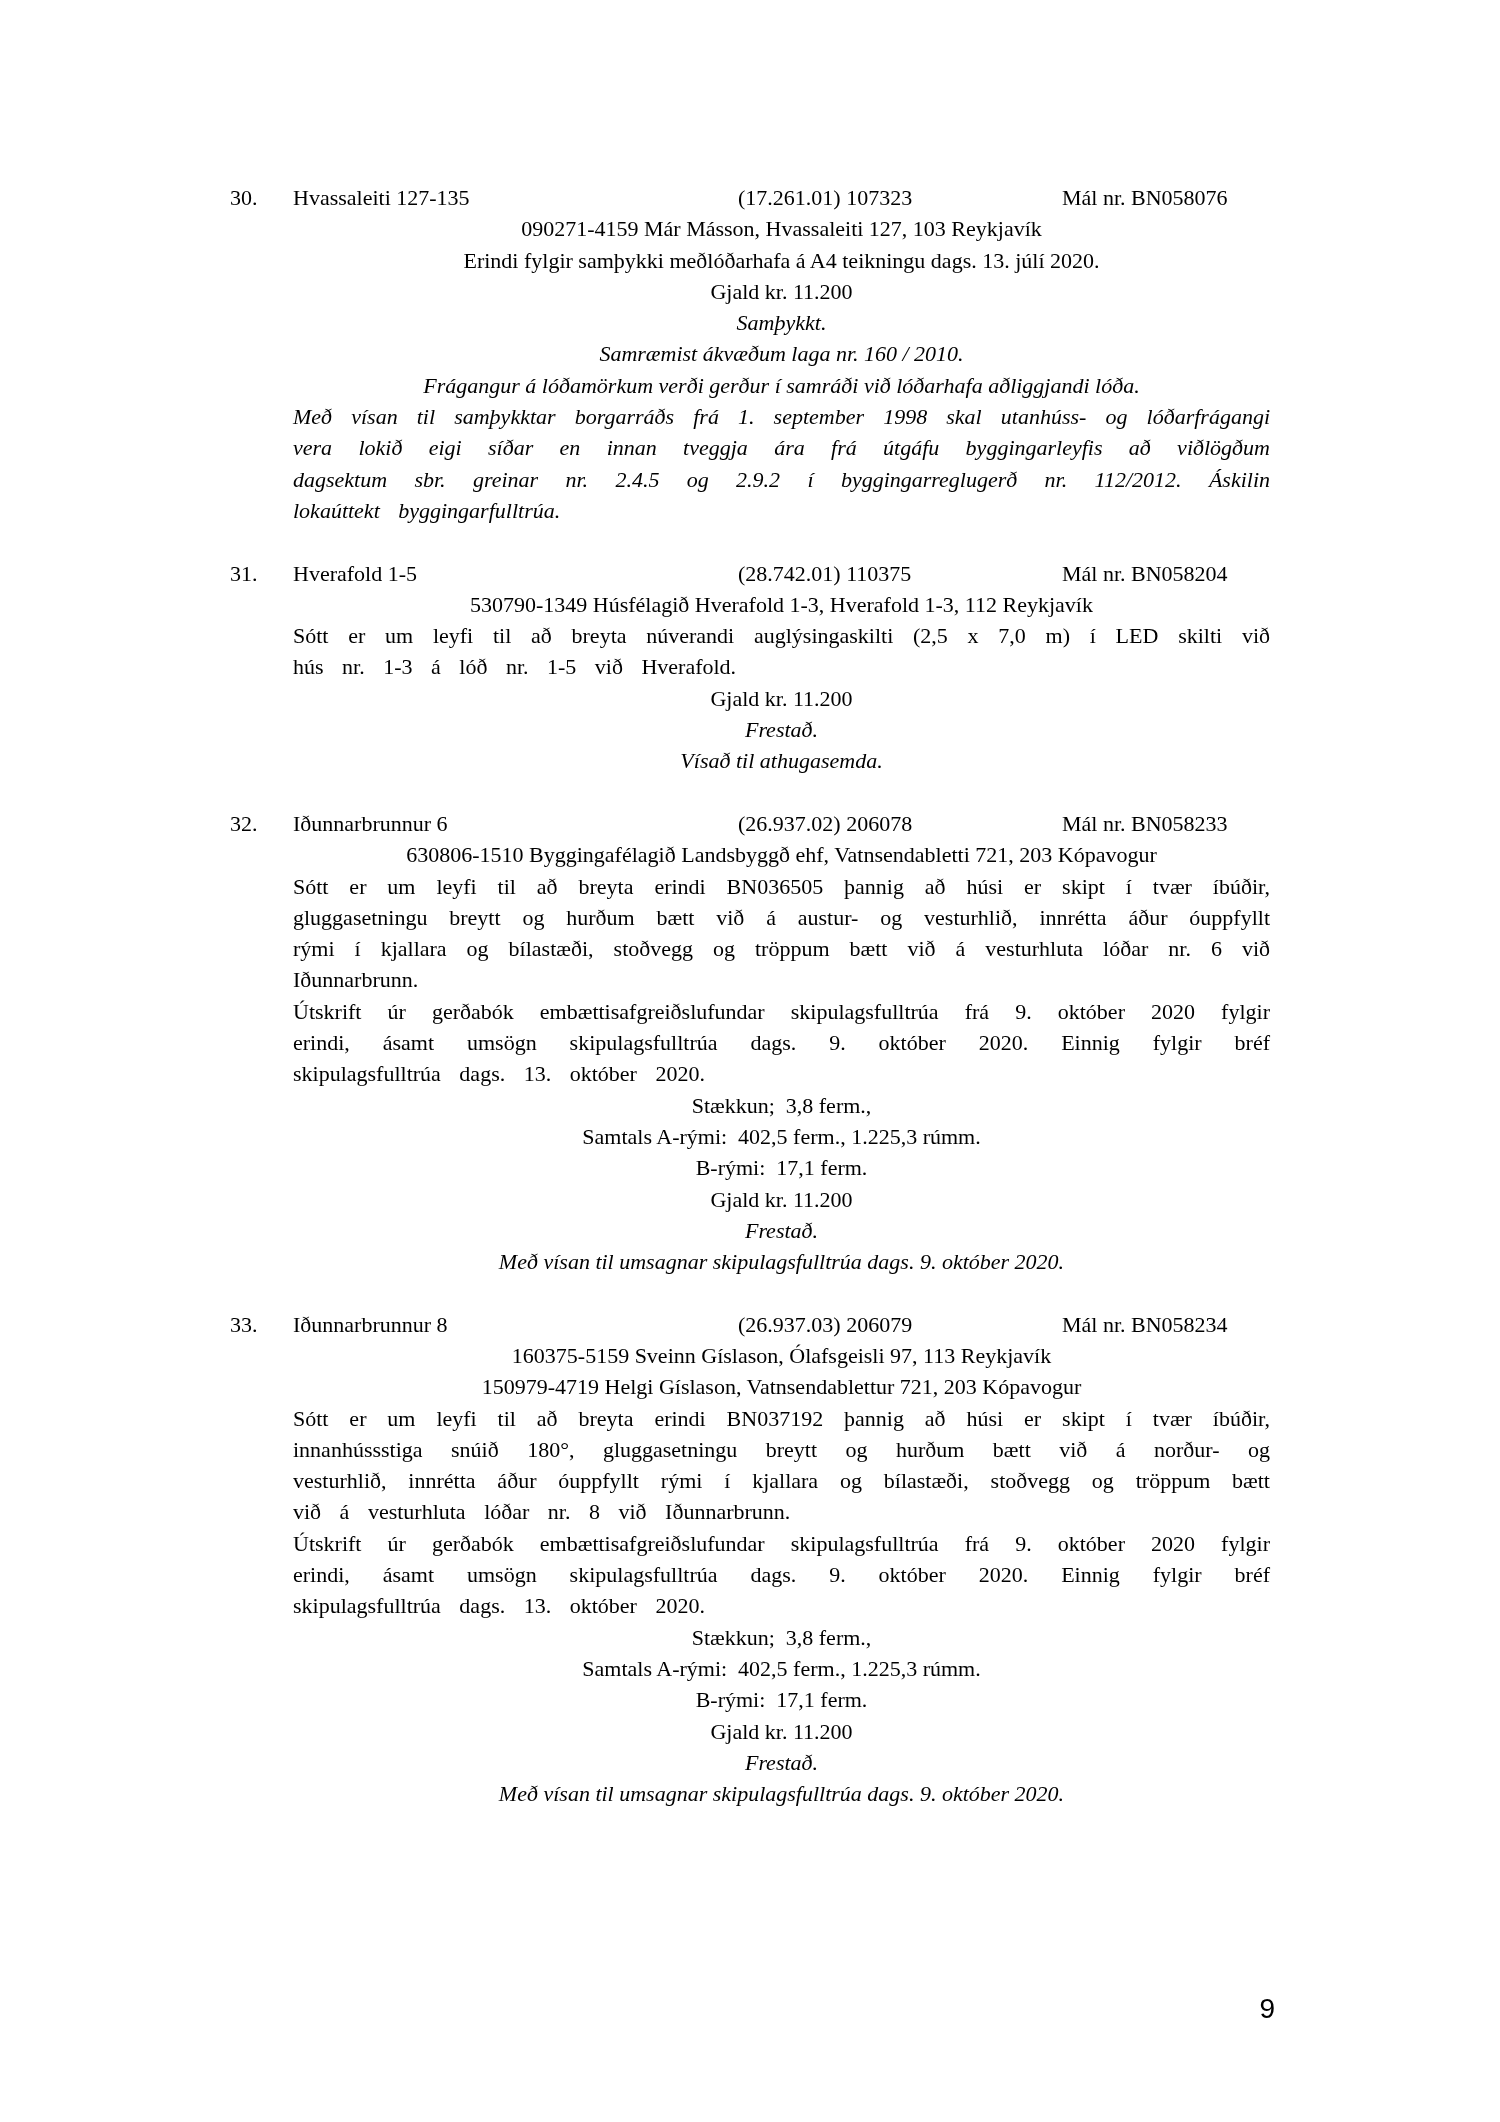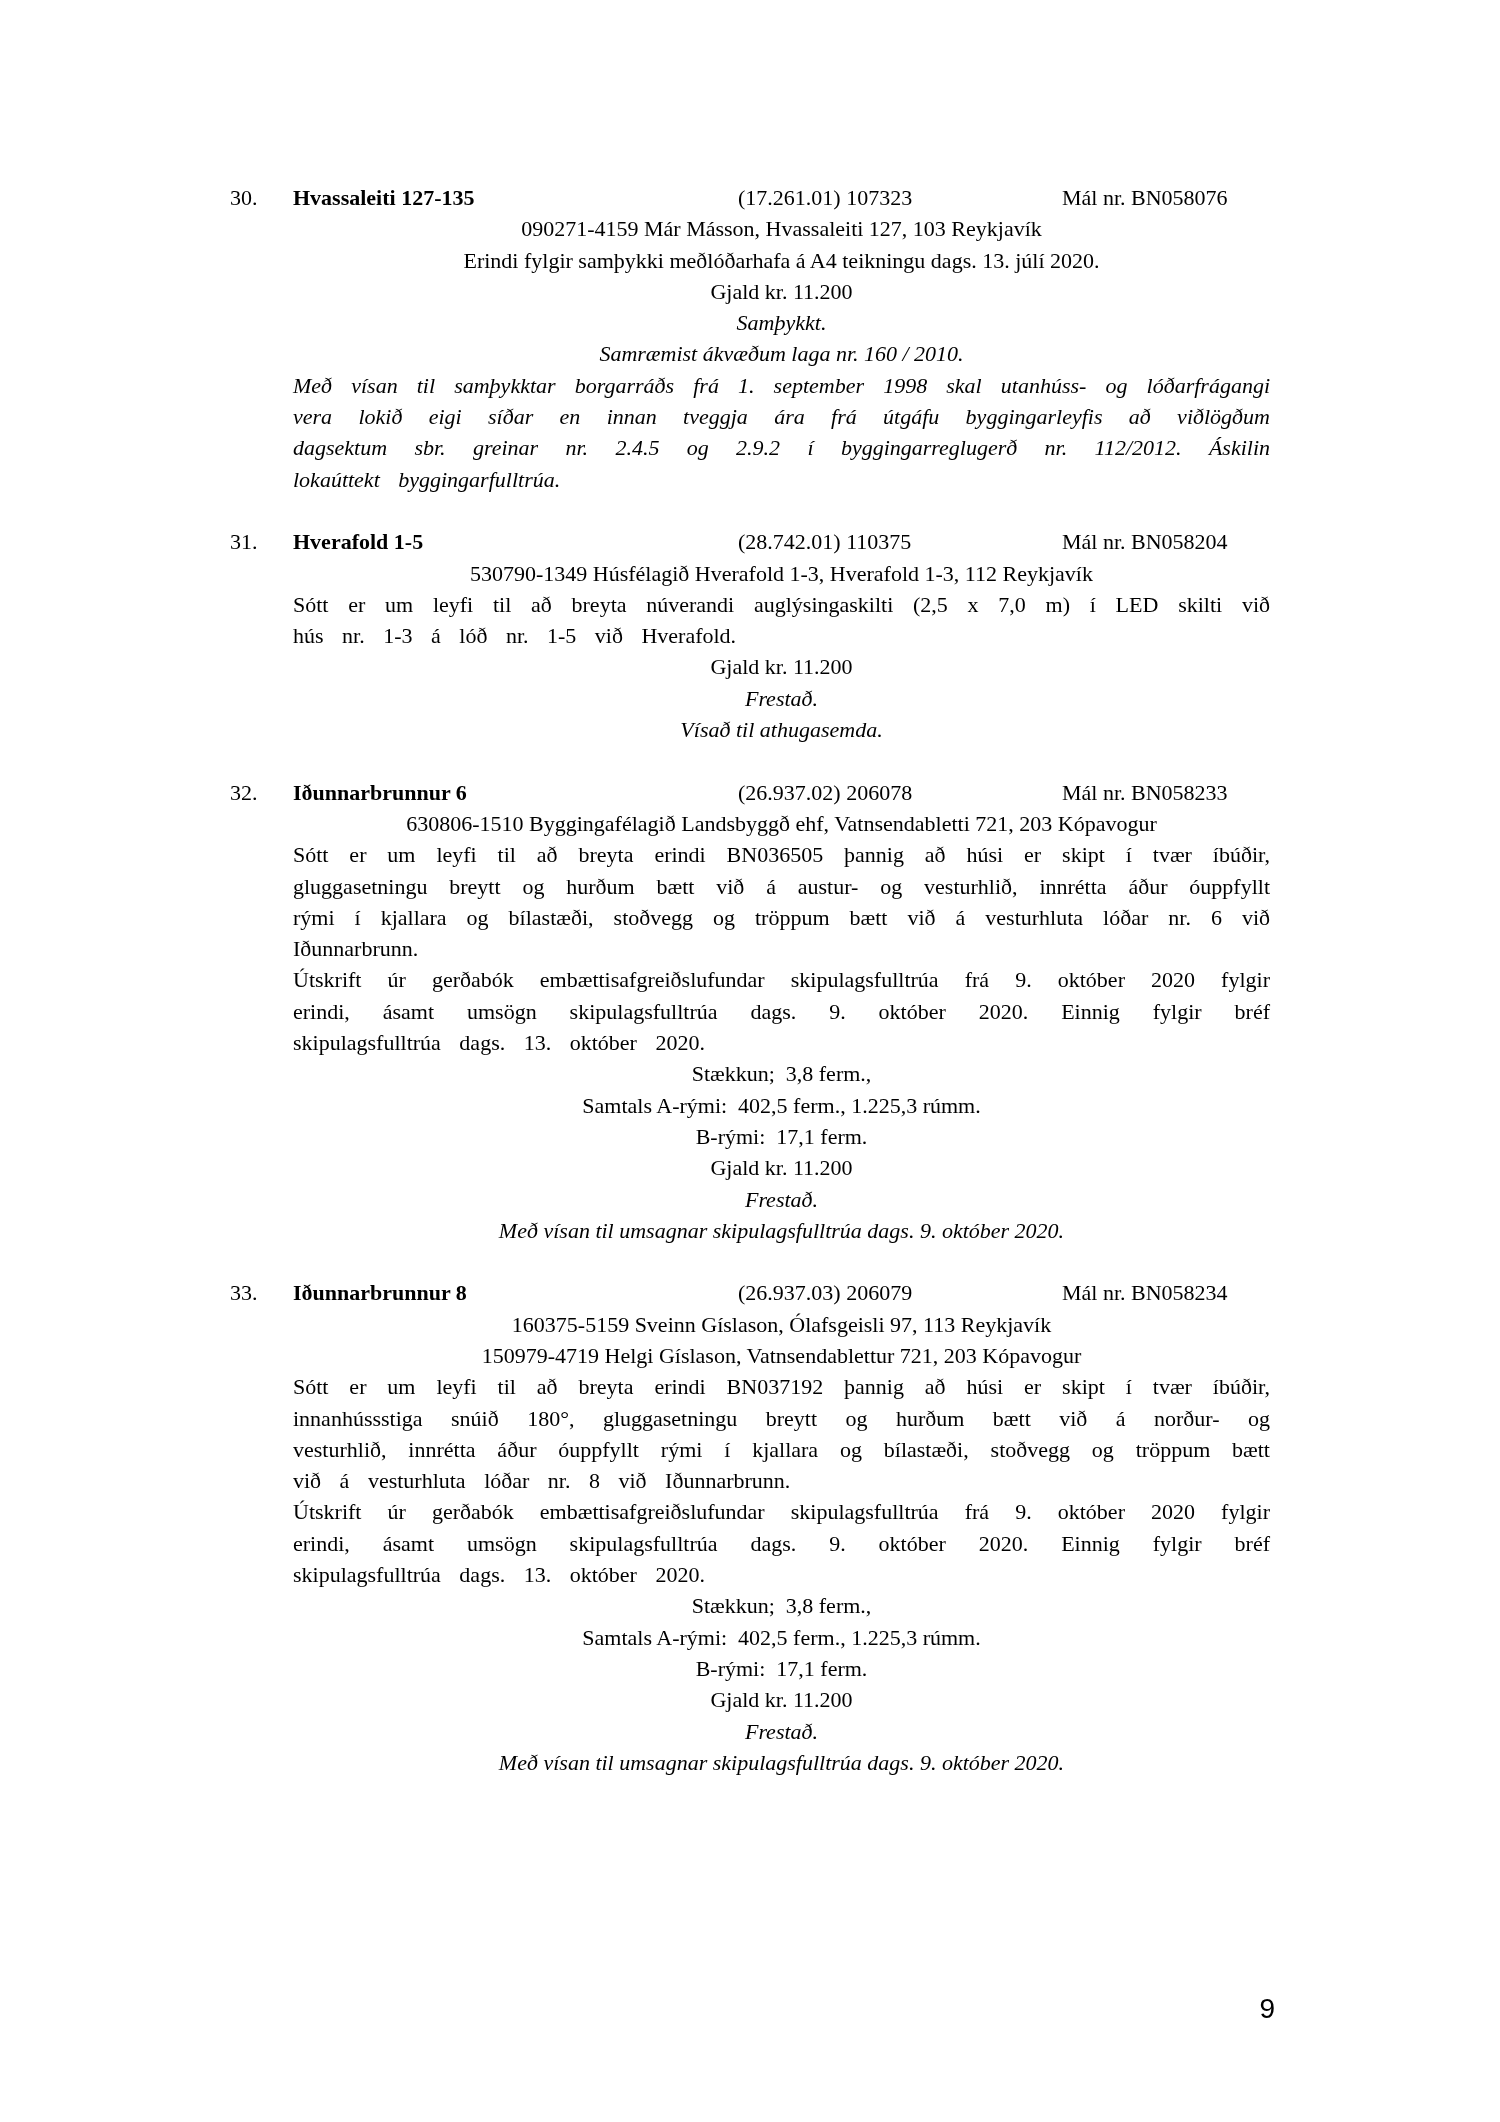--- a/index.html
+++ b/index.html
@@ -33,21 +33,21 @@
     line-height: 31.3px;
   }
   .item-content {
     grid-column: 2;
   }
   .head-grid {
     display: grid;
     grid-template-columns: 445px 324px auto;
     line-height: 31.3px;
   }
-  .head-grid .title { font-weight: bold; }
+  .head-grid .title { font-weight: normal; }
   p {
     margin: 0;
     line-height: 31.3px;
     text-align: center;
   }
   .address, .plain {
     white-space: pre-wrap;
   }
   .justify {
     text-align: justify;
@@ -77,20 +77,21 @@
         <span class="title">Hvassaleiti 127-135</span>
         <span class="ref">(17.261.01) 107323</span>
         <span class="case">Mál nr. BN058076</span>
       </div>
       <div>
             <p class="address">090271-4159 Már Másson, Hvassaleiti 127, 103 Reykjavík</p>
             <p class="plain">Erindi fylgir samþykki meðlóðarhafa á A4 teikningu dags. 13. júlí 2020.</p>
             <p class="plain">Gjald kr. 11.200</p>
             <p class="italic">Samþykkt.</p>
             <p class="italic">Samræmist ákvæðum laga nr. 160 / 2010.</p>
+            <p class="italic">Frágangur á lóðamörkum verði gerður í samráði við lóðarhafa aðliggjandi lóða.</p>
             <p class="italic justify">Með vísan til samþykktar borgarráðs frá 1. september 1998 skal utanhúss- og lóðarfrágangi vera lokið eigi síðar en innan tveggja ára frá útgáfu byggingarleyfis að viðlögðum dagsektum sbr. greinar nr. 2.4.5 og 2.9.2 í byggingarreglugerð nr. 112/2012. Áskilin lokaúttekt byggingarfulltrúa.</p>
           </div>
     </div>
   </section>
 
   <section class="item">
     <span class="num">31.</span>
     <div class="item-content">
       <div class="head-grid">
         <span class="title">Hverafold 1-5</span>

